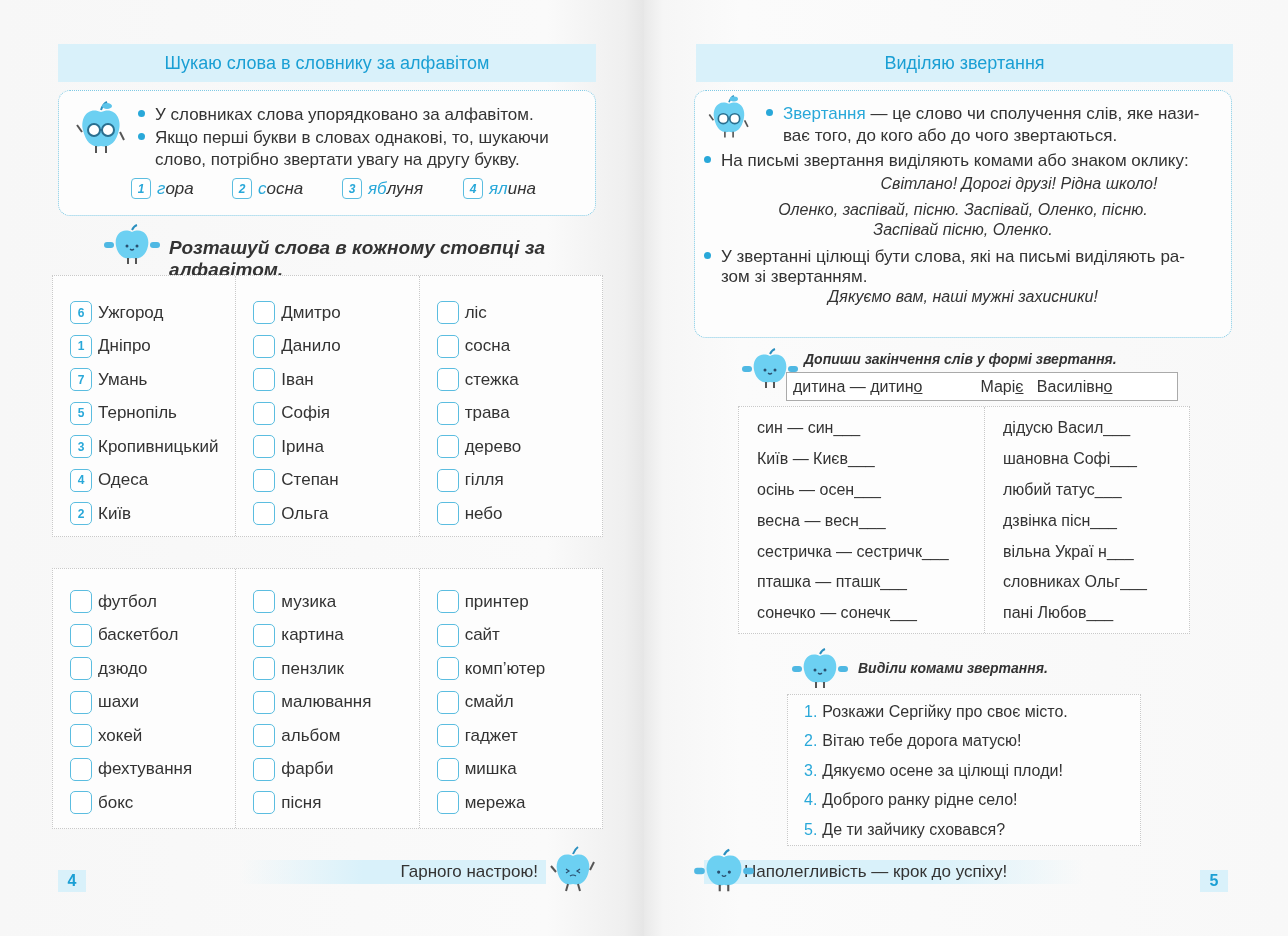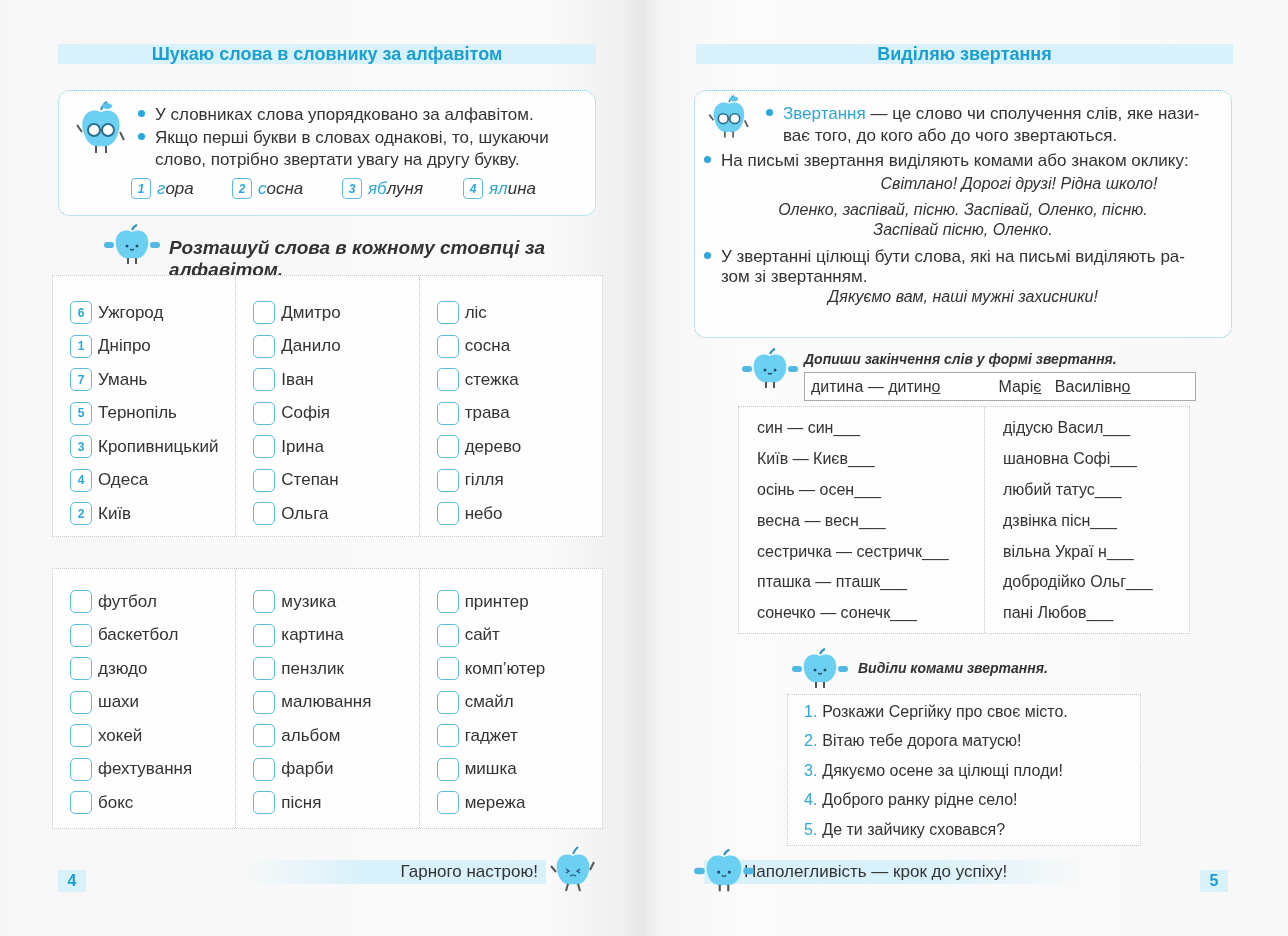--- a/index.html
+++ b/index.html
@@ -11,23 +11,23 @@
     position: relative;
   }
   .spread { position: absolute; left: 0; top: 0; width: 1288px; height: 936px; }
   .page {
     position: absolute; top: 0; height: 936px; background: #fbfbfb;
   }
   .page.left { left: 0; width: 644px; background: linear-gradient(to right, #f7f7f7 0%, #fafafa 85%, #efefef 97%, #e6e6e6 100%); }
   .page.right { left: 644px; width: 644px; background: linear-gradient(to right, #e9e9e9 0%, #f6f6f6 3%, #fbfbfb 15%, #f8f8f8 100%); }
 
   .title-bar {
-    position: absolute; height: 20px; background: #d9f1fa;
+    position: absolute; height: 38px; background: #d9f1fa;
     display: flex; align-items: center; justify-content: center;
-    color: #1a9fd4; font-weight: bold; font-size: 18px;
+    color: #1a9fd4; font-weight: normal; font-size: 18px;
   }
   .rule-box {
     position: absolute; border: 1.5px dotted #7fc9e4; border-radius: 12px; background: #fdfdfd;
   }
   .bullet-line { position: absolute; font-size: 17px; color: #333; line-height: 22px; }
   .bullet-line .dot {
     display: inline-block; width: 7px; height: 7px; border-radius: 50%; background: #29a8d9;
     vertical-align: middle; margin-right: 10px; position: relative; top: -2px;
   }
   .accent { color: #29a8d9; }
@@ -379,42 +379,42 @@
       <circle cx="25" cy="22" r="1.5" fill="#2a4f6f"></circle>
         <circle cx="35" cy="22" r="1.5" fill="#2a4f6f"></circle>
       <path d="M28 25 q2 2 4 0" stroke="#2a4f6f" stroke-width="1.2" fill="none"></path>
       <rect x="2" y="18" width="10" height="6" rx="3" fill="#4fb8e3"></rect>
       <rect x="48" y="18" width="10" height="6" rx="3" fill="#4fb8e3"></rect>
       <line x1="26" y1="34" x2="26" y2="40" stroke="#555" stroke-width="2"></line>
       <line x1="34" y1="34" x2="34" y2="40" stroke="#555" stroke-width="2"></line>
     </svg>
     <div class="task-title" style="left:160px;top:351px;font-size:14px;">Допиши закінчення слів у формі звертання.</div>
 
-    <div class="example-box" style="left:160px;top:372px;width:392px;height:29px;">
+    <div class="example-box" style="left:142px;top:372px;width:392px;height:29px;">
       <span style="margin-left:6px;"><span>дитина — дитин</span><span class="u">о</span></span>
       <span style="margin-left:58px;"><span>Марі</span><span class="u">є</span>&nbsp;&nbsp;&nbsp;<span>Василівн</span><span class="u">о</span></span>
     </div>
 
     <div class="ending-grid" style="left:94px;top:406px;width:452px;height:228px;">
       <div class="ending-col first">
         <div class="ending-row">син — син___</div>
         <div class="ending-row">Київ — Києв___</div>
         <div class="ending-row">осінь — осен___</div>
         <div class="ending-row">весна — весн___</div>
         <div class="ending-row">сестричка — сестричк___</div>
         <div class="ending-row">пташка — пташк___</div>
         <div class="ending-row">сонечко — сонечк___</div>
       </div>
       <div class="ending-col">
         <div class="ending-row">дідусю Васил___</div>
         <div class="ending-row">шановна Софі___</div>
         <div class="ending-row">любий татус___</div>
         <div class="ending-row">дзвінка пісн___</div>
         <div class="ending-row">вільна Украї н___</div>
-        <div class="ending-row">добродійко Ольг___</div>
+        <div class="ending-row">словниках Ольг___</div>
         <div class="ending-row">пані Любов___</div>
       </div>
     </div>
 
     <svg class="apple" style="left:146px;top:648px;" width="60" height="42" viewBox="0 0 60 42">
       <path d="M30 6 q2 -4 5 -5" stroke="#2a8fbf" stroke-width="2" fill="none"></path>
       <path d="M30 8 C19 3 12 12 14 22 C16 32 23 36 30 34 C37 36 44 32 46 22 C48 12 41 3 30 8Z" fill="#6cd0f2"></path>
       <circle cx="25" cy="22" r="1.5" fill="#2a4f6f"></circle>
         <circle cx="35" cy="22" r="1.5" fill="#2a4f6f"></circle>
       <path d="M28 25 q2 2 4 0" stroke="#2a4f6f" stroke-width="1.2" fill="none"></path>

